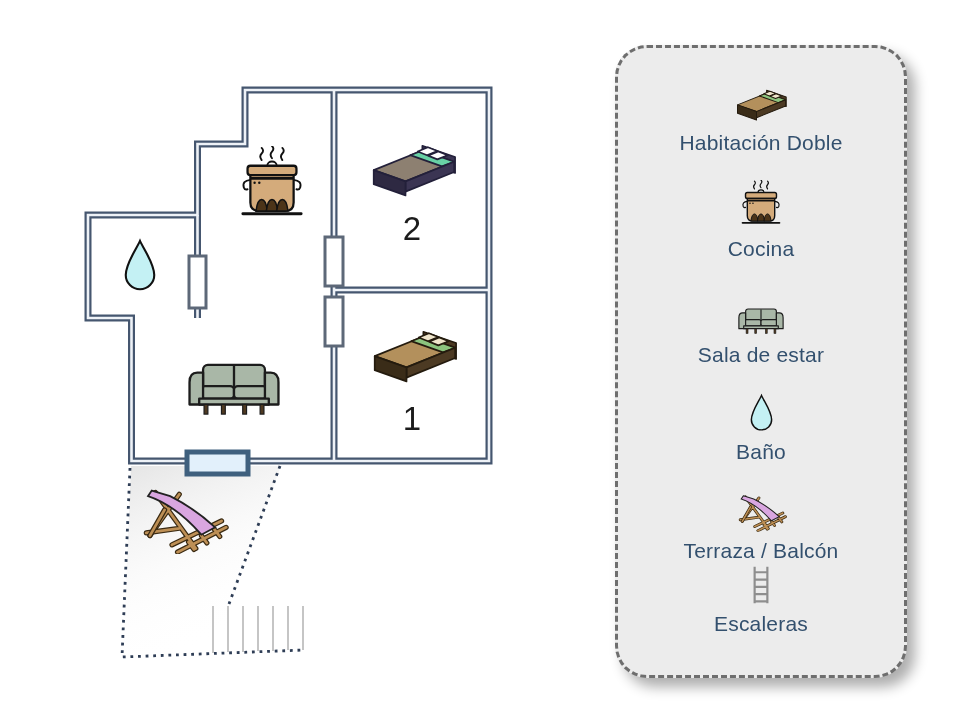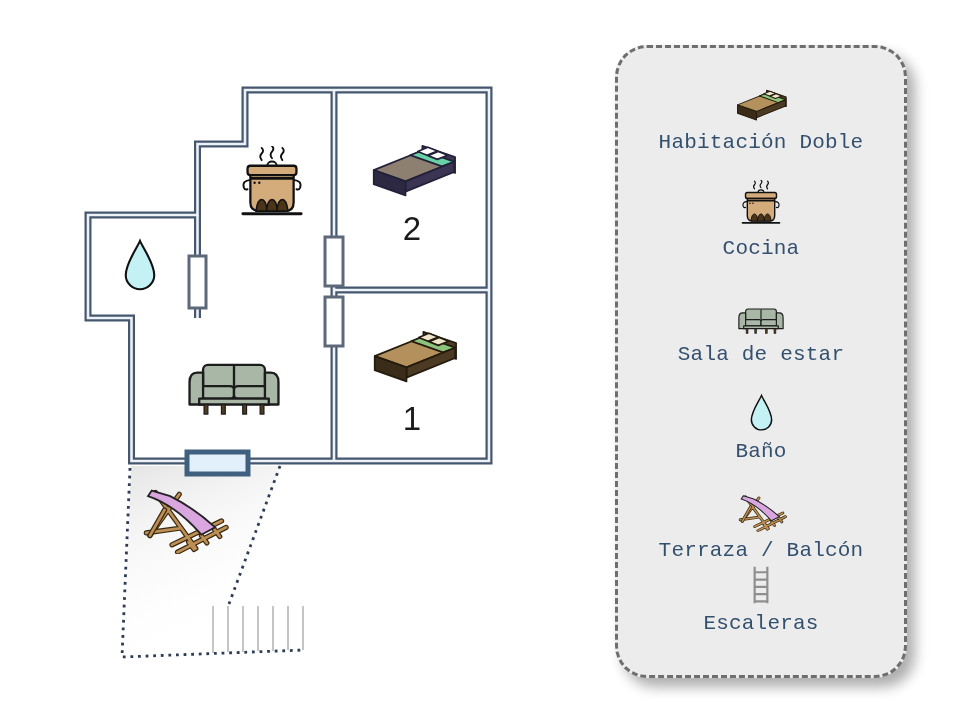--- a/index.html
+++ b/index.html
@@ -11,21 +11,21 @@
             font-size:33px;font-weight:400;color:#1b1b1b;line-height:1;}
   .legend{position:absolute;left:615px;top:45px;width:292px;height:633px;
           box-sizing:border-box;
           background:var(--legend-bg,#ececec);
           border:3px dashed var(--legend-border,#6e6e6e);
           border-radius:32px;
           box-shadow:8px 9px 13px rgba(0,0,0,0.32);}
   .legend-item{position:absolute;left:0;right:0;display:flex;
                flex-direction:column;align-items:center;}
   .li-label{margin-top:7px;font-size:21px;letter-spacing:0.2px;
-            color:var(--legend-text,#33506e);line-height:1.1;font-family:Liberation Mono, monospace;}
+            color:var(--legend-text,#33506e);line-height:1.1;}
   .li-icon{display:block;}
 </style>
 </head>
 <body>
 
 <div class="stage">
 
   <svg class="plan-svg" width="962" height="721" viewBox="0 0 962 721">
     <defs>
       <linearGradient id="terrShade" x1="0" y1="0" x2="0.35" y2="1">

